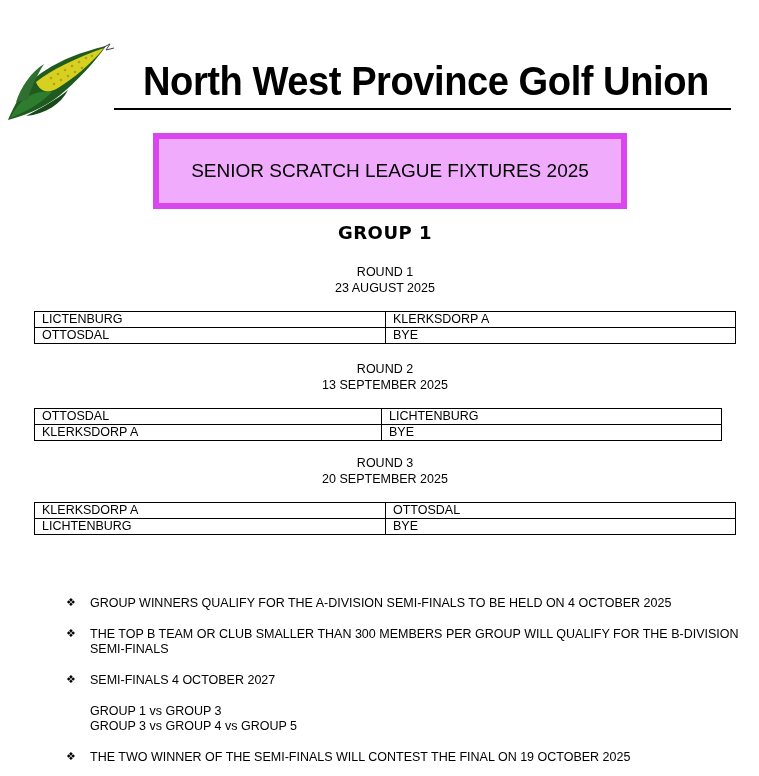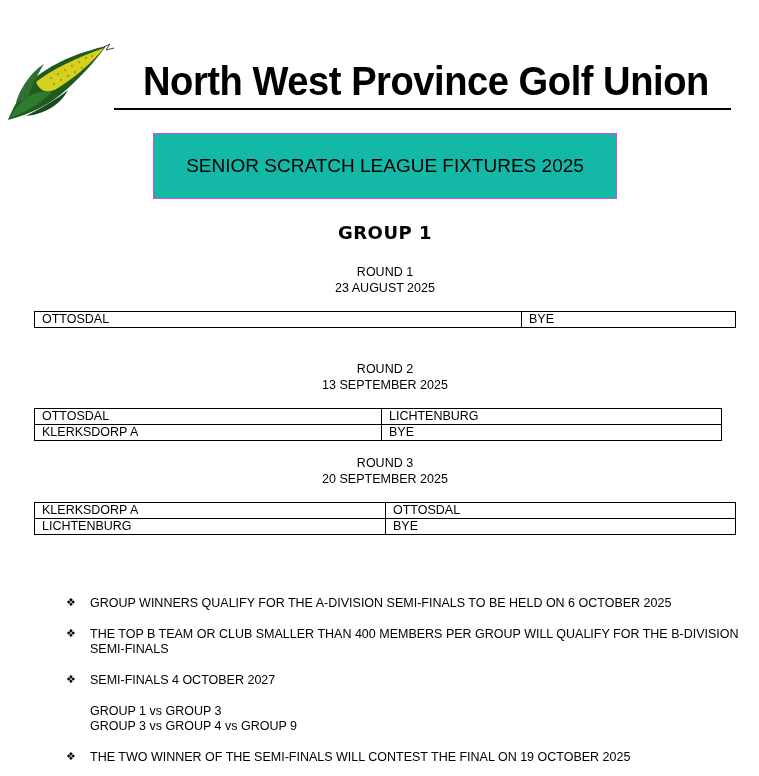--- a/index.html
+++ b/index.html
@@ -1,20 +1,20 @@
 <!DOCTYPE html>
 <html><head>
 <meta charset="utf-8">
 <style>
   html, body { margin:0; padding:0; background:#ffffff; }
   body { width:759px; height:776px; position:relative; overflow:hidden; font-family:"Liberation Sans", sans-serif; color:#000; }
   .logo { position:absolute; left:6px; top:42px; width:110px; height:80px; }
   .title { position:absolute; left:143px; top:58px; font-size:41px; font-weight:bold; letter-spacing:-0.5px; white-space:nowrap; transform:scaleX(0.93); transform-origin:left top; }
   .title-rule { position:absolute; left:114px; top:108px; width:617px; height:2px; background:#000; }
-  .banner { position:absolute; left:153px; top:133px; width:462px; height:64px; background:#14b8a6; border:1px solid #d946ef; display:flex; align-items:center; justify-content:center; font-size:19px; }
+  .banner { position:absolute; left:153px; top:133px; width:462px; height:64px; background:#f0abfc; border:6px solid #d946ef; display:flex; align-items:center; justify-content:center; font-size:19px; }
   .group-title { position:absolute; left:0; width:770px; top:222px; text-align:center; font-size:18px; font-weight:900; font-family:"DejaVu Sans", sans-serif; letter-spacing:0.5px; }
   .round { position:absolute; left:0; width:770px; text-align:center; font-size:12.5px; line-height:16px; }
   table.fx { position:absolute; border-collapse:collapse; font-size:12.5px; }
   table.fx td { border:1px solid #000; padding:0 0 0 7px; height:15px; line-height:15px; }
   .bullets { position:absolute; left:66px; top:596px; width:680px; font-size:12.5px; }
   .bullet { position:absolute; left:0; width:680px; }
   .bullet .sym { position:absolute; left:0; top:0; font-size:11px; }
   .bullet .txt { position:absolute; left:24px; width:650px; line-height:15px; }
 </style>
 </head>
@@ -53,20 +53,24 @@
 </div>
 
 <div class="group-title">GROUP 1</div>
 
 <div class="round" style="top:264px;">
   <div>ROUND 1</div>
   <div>23 AUGUST 2025</div>
 </div>
 <table class="fx" style="left:34px; top:311px; width:702px;">
   <tbody>
+      <tr>
+    <td style="width:343px;">LICTENBURG</td>
+    <td>KLERKSDORP A</td>
+  </tr>
   <tr>
     <td>OTTOSDAL</td>
     <td>BYE</td>
   </tr>
 </tbody>
   </table>
 
 <div class="round" style="top:361px;">
   <div>ROUND 2</div>
   <div>13 SEPTEMBER 2025</div>
@@ -97,31 +101,31 @@
   <tr>
     <td>LICHTENBURG</td>
     <td>BYE</td>
   </tr>
 </tbody>
   </table>
 
 <div class="bullets">
   <div class="bullet" style="top:0px;">
     <span class="sym">❖</span>
-    <span class="txt">GROUP WINNERS QUALIFY FOR THE A-DIVISION SEMI-FINALS TO BE HELD ON 6 OCTOBER 2025</span>
+    <span class="txt">GROUP WINNERS QUALIFY FOR THE A-DIVISION SEMI-FINALS TO BE HELD ON 4 OCTOBER 2025</span>
   </div>
   <div class="bullet" style="top:31px;">
     <span class="sym">❖</span>
-    <span class="txt">THE TOP B TEAM OR CLUB SMALLER THAN 400 MEMBERS PER GROUP WILL QUALIFY FOR THE B-DIVISION SEMI-FINALS</span>
+    <span class="txt">THE TOP B TEAM OR CLUB SMALLER THAN 300 MEMBERS PER GROUP WILL QUALIFY FOR THE B-DIVISION SEMI-FINALS</span>
   </div>
   <div class="bullet" style="top:77px;">
     <span class="sym">❖</span>
     <span class="txt">SEMI-FINALS 4 OCTOBER 2027</span>
   </div>
   <div class="bullet" style="top:108px;">
     <span class="txt" style="top:0;">GROUP 1 vs GROUP 3</span>
-    <span class="txt" style="top:15px;">GROUP 3 vs GROUP 4 vs GROUP 9</span>
+    <span class="txt" style="top:15px;">GROUP 3 vs GROUP 4 vs GROUP 5</span>
   </div>
   <div class="bullet" style="top:154px;">
     <span class="sym">❖</span>
     <span class="txt">THE TWO WINNER OF THE SEMI-FINALS WILL CONTEST THE FINAL ON 19 OCTOBER 2025</span>
   </div>
 </div>
 
 </body></html>

